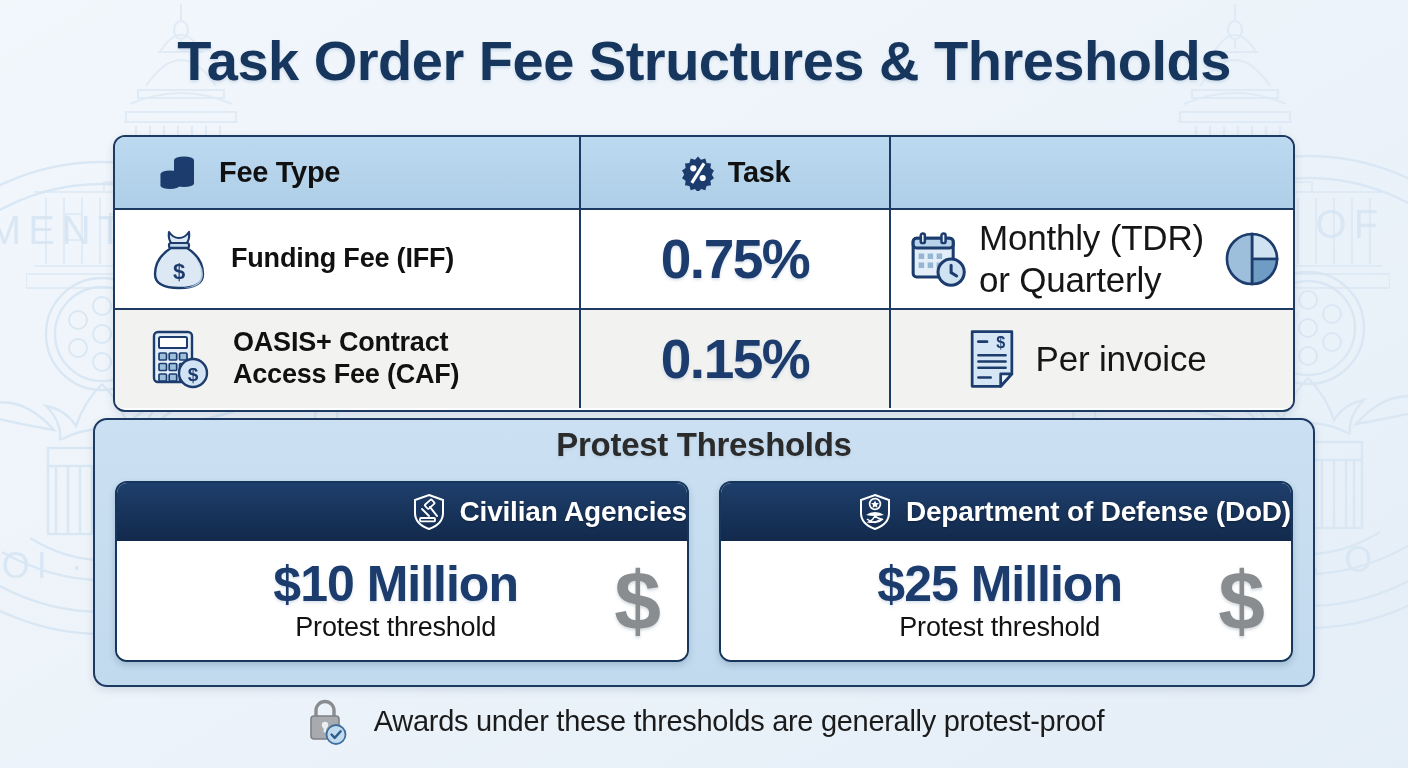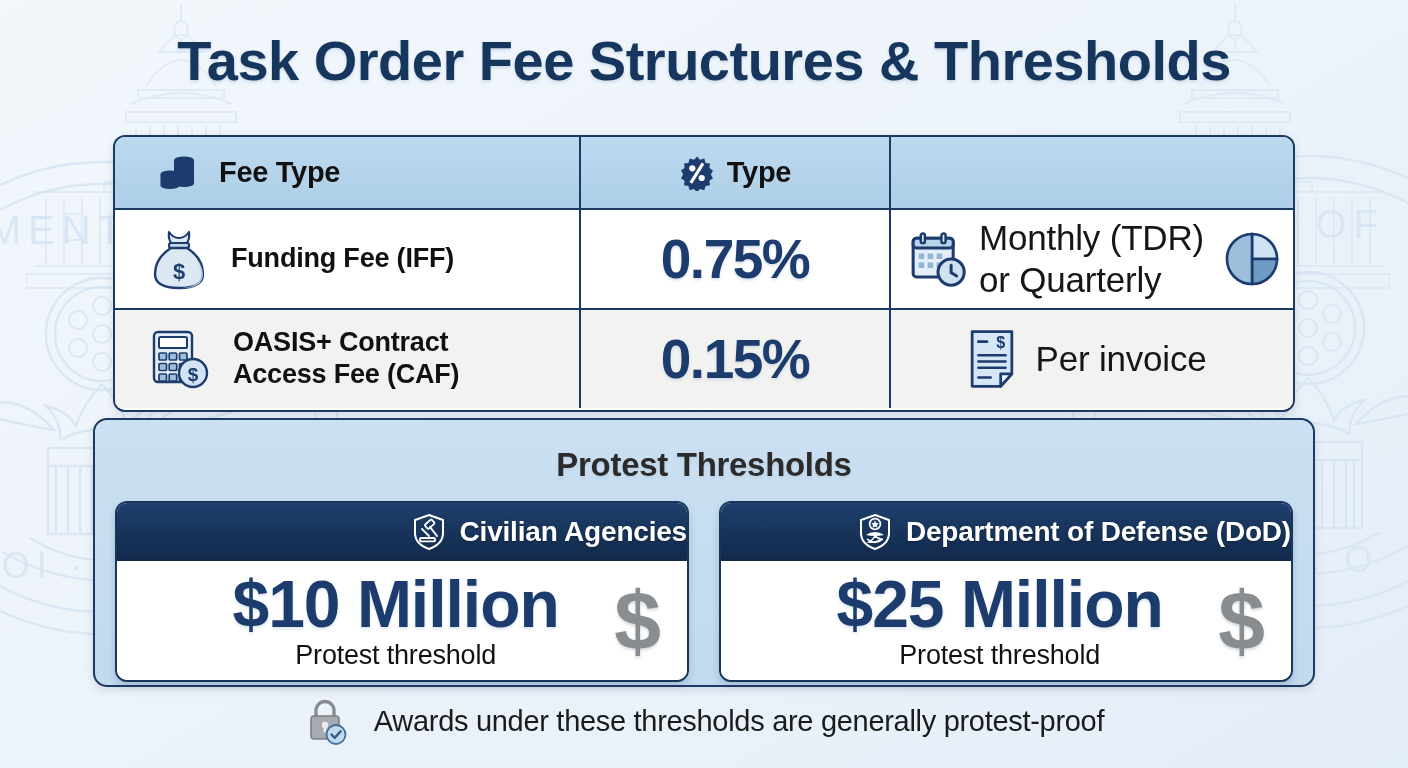--- a/index.html
+++ b/index.html
@@ -171,21 +171,21 @@
     background: linear-gradient(180deg, #cbe0f2 0%, #c2daee 100%);
     border: 2px solid #1d3a63;
     border-radius: 14px;
     box-shadow: 0 3px 9px rgba(30,55,90,0.13);
   }
   .thresholds-title {
     text-align: center;
     font-size: 33px;
     font-weight: 700;
     color: #2b2b2b;
-    margin-top: 26px;
+    margin-top: 6px;
     letter-spacing: -0.3px;
     text-shadow: 0 2px 3px rgba(180,200,220,0.7);
   }
   .cards {
     display: flex;
     gap: 30px;
     padding: 17px 20px 0 20px;
     justify-content: center;
   }
   .card {
@@ -219,21 +219,21 @@
     display: flex;
     align-items: center;
     padding: 0 26px 0 30px;
   }
   .card-text {
     flex: 1;
     text-align: center;
     padding-left: 36px;
   }
   .card-amount {
-    font-size: 66px;
+    font-size: 50px;
     font-weight: 700;
     color: #1d3c6e;
     letter-spacing: -1px;
     line-height: 1.05;
     text-shadow: 0 2px 3px rgba(190,205,222,0.55);
     white-space: nowrap;
   }
   .card-sub {
     font-size: 27px;
     color: #121212;
@@ -412,21 +412,21 @@
         <span class="head-label">Fee Type</span>
       </div>
 
       <div class="c-rate">
         <svg width="36" height="36" viewBox="0 0 36 36">
           <path fill="#1d3c6e" d="M18 1.5 21 4.8 25.3 3.6 26.6 7.9 31 8.6 30.4 13 34 15.6 31.8 19.4 34 23.2 30.4 25.8 31 30.2 26.6 30.9 25.3 35.2 21 34 18 37.3 15 34 10.7 35.2 9.4 30.9 5 30.2 5.6 25.8 2 23.2 4.2 19.4 2 15.6 5.6 13 5 8.6 9.4 7.9 10.7 3.6 15 4.8Z"></path>
           <circle cx="13.3" cy="13.3" r="3.1" fill="#ffffff"></circle>
           <circle cx="22.7" cy="23" r="3.1" fill="#ffffff"></circle>
           <rect x="16.4" y="6.6" width="3.1" height="23" fill="#ffffff" transform="rotate(32 18 18)"></rect>
         </svg>
-        <span class="head-label">Type</span>
+        <span class="head-label">Task</span>
       </div>
 
     </div>
 
     <div class="fee-row r1">
       <div class="c-type">
         <svg width="64" height="66" viewBox="0 0 64 66">
           <path d="M22 6 q4 6 10 6 q6 0 10 -6 q1 8 -3 12 h-14 q-4 -4 -3 -12 z" fill="#dde9f4" stroke="#1d3c6e" stroke-width="2.2" stroke-linejoin="round"></path>
           <rect x="22" y="17" width="20" height="5" rx="2" fill="#c3d8ea" stroke="#1d3c6e" stroke-width="2.2"></rect>
           <path d="M24 22 q-16 10 -16 26 q0 14 24 14 q24 0 24 -14 q0 -16 -16 -26 z" fill="#dce8f4" stroke="#1d3c6e" stroke-width="2.4"></path>

